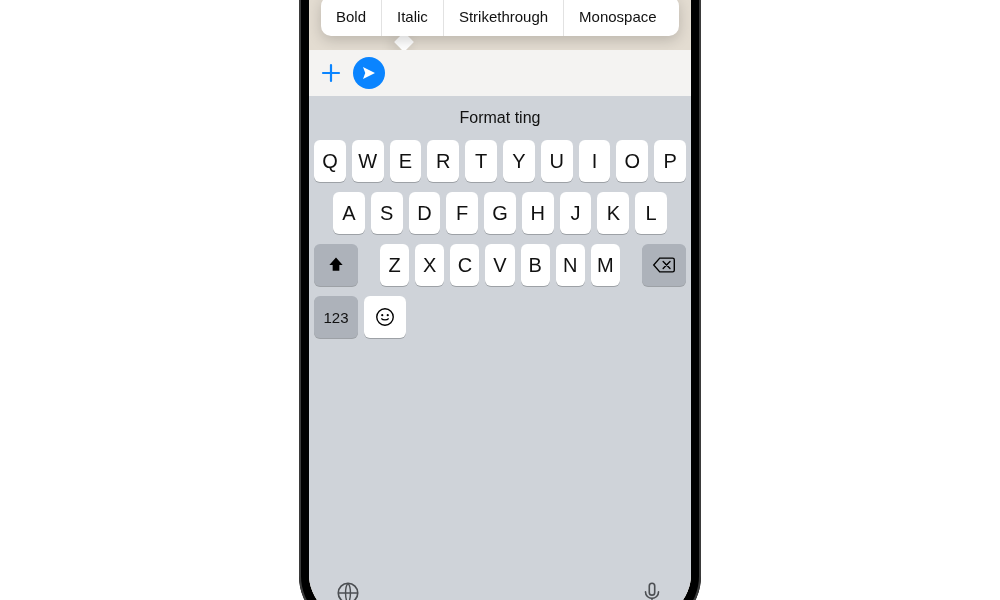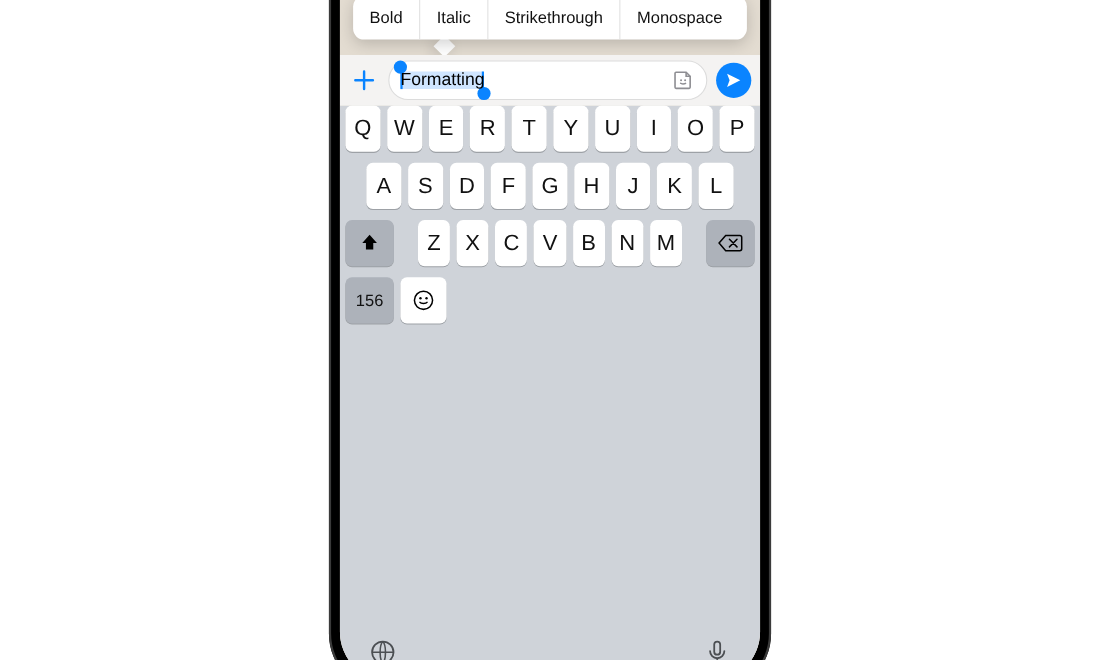--- a/index.html
+++ b/index.html
@@ -61,46 +61,29 @@
       <div class="format-item">Strikethrough</div>
       <div class="format-item">Monospace</div>
     </div>
 
     <div class="input-row">
       <div class="plus">
         <svg width="24" height="24" viewBox="0 0 24 24">
               <path d="M12 4v16M4 12h16" stroke="#0a84ff" stroke-width="2.2" stroke-linecap="round" fill="none"></path>
             </svg>
       </div>
-      <div class="text-field">
-        <span class="seltext">
-          <span class="sel-bg"></span>
-          <span class="caret-bar start"></span><span class="caret-bar end"></span>
-          <span class="caret-dot start"></span>
-          <span class="caret-dot end"></span>
-          <span class="sel-span">Formatting</span>
-        </span>
-        <span class="sticker">
-          <svg width="22" height="22" viewBox="0 0 24 24">
-                <path d="M5 4h10l4 4v11a1 1 0 0 1-1 1H5a1 1 0 0 1-1-1V5a1 1 0 0 1 1-1z" fill="none" stroke="#8e8e93" stroke-width="1.6"></path>
-                <path d="M15 4v4h4" fill="none" stroke="#8e8e93" stroke-width="1.6"></path>
-                <circle cx="10" cy="12" r="1" fill="#8e8e93"></circle>
-                <circle cx="14" cy="12" r="1" fill="#8e8e93"></circle>
-                <path d="M9.5 15c.8.8 3.8.8 5 0" fill="none" stroke="#8e8e93" stroke-width="1.4" stroke-linecap="round"></path>
-              </svg>
-        </span>
-      </div>
       <div class="send">
         <svg width="18" height="18" viewBox="0 0 24 24">
               <path d="M4 20l16-8L4 4l3 8-3 8z" fill="#fff"></path>
             </svg>
       </div>
     </div>
 
     <div class="keyboard">
+      <div class="suggest">Format ting</div>
       <div class="krow">
         <div class="key">Q</div>
         <div class="key">W</div>
         <div class="key">E</div>
         <div class="key">R</div>
         <div class="key">T</div>
         <div class="key">Y</div>
         <div class="key">U</div>
         <div class="key">I</div>
         <div class="key">O</div>
@@ -133,21 +116,21 @@
         <div class="key">M</div>
         <div class="gap"></div>
         <div class="key fn bksp">
           <svg width="24" height="20" viewBox="0 0 28 20">
                 <path d="M9 2h15a2 2 0 0 1 2 2v12a2 2 0 0 1-2 2H9l-7-8 7-8z" fill="none" stroke="#000" stroke-width="1.6"></path>
                 <path d="M13 6l8 8M21 6l-8 8" stroke="#000" stroke-width="1.6" stroke-linecap="round"></path>
               </svg>
         </div>
       </div>
       <div class="row4">
-        <div class="key fn num">156</div>
+        <div class="key fn num">123</div>
         <div class="key emoji">
           <svg width="22" height="22" viewBox="0 0 24 24">
                 <circle cx="12" cy="12" r="9" fill="none" stroke="#000" stroke-width="1.5"></circle>
                 <circle cx="9" cy="10" r="1.2" fill="#000"></circle>
                 <circle cx="15" cy="10" r="1.2" fill="#000"></circle>
                 <path d="M8.5 14c1 1.5 6 1.5 7 0" fill="none" stroke="#000" stroke-width="1.5" stroke-linecap="round"></path>
               </svg>
         </div>
       </div>
       <div class="bottom-util">

